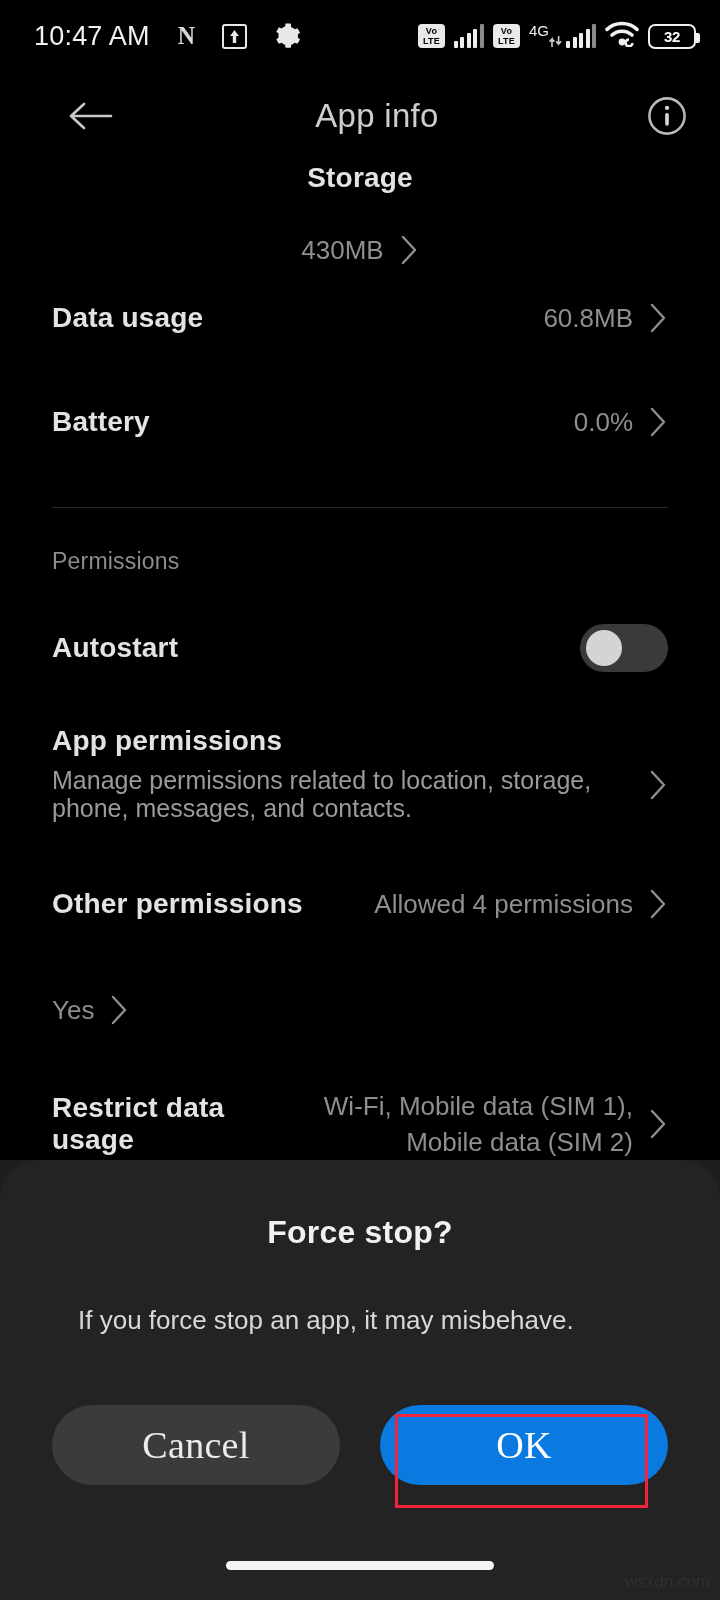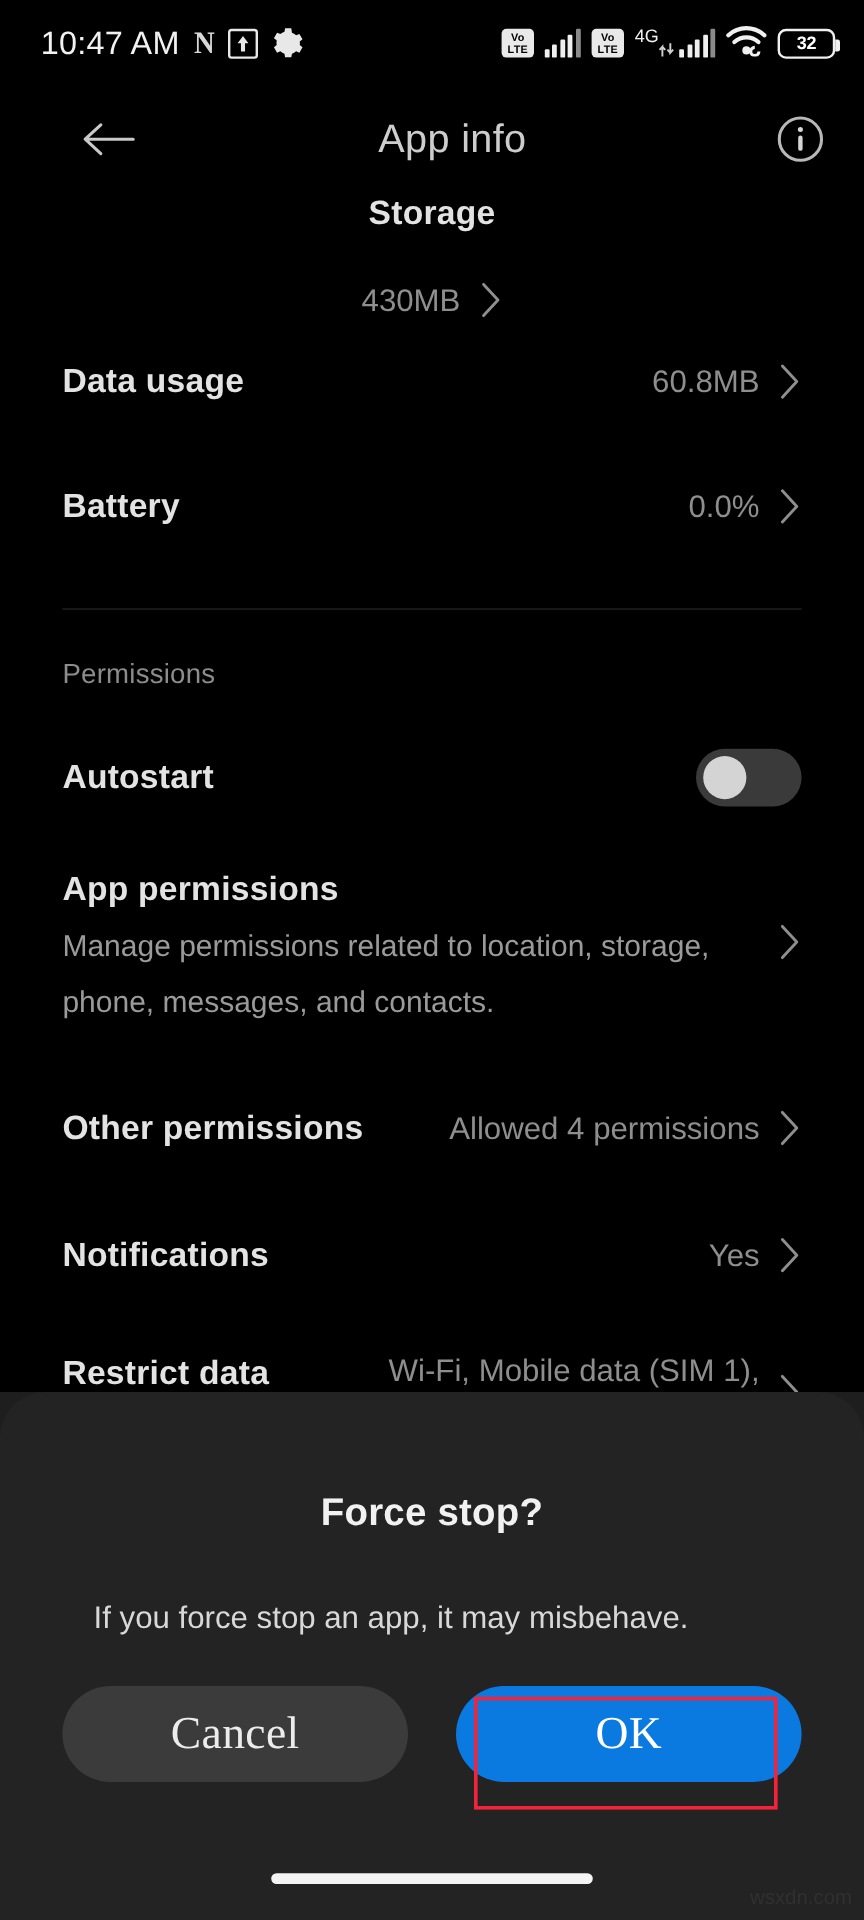--- a/index.html
+++ b/index.html
@@ -10,21 +10,21 @@
     overflow:hidden;
   }
   #screen { position:relative; width:720px; height:1600px; background:#000; }
 
   
   .statusbar {
     position:absolute; top:0; left:0; width:720px; height:72px;
     display:flex; align-items:center; justify-content:space-between;
     padding:0 24px 0 34px;
   }
-  .sb-left { display:flex; align-items:center; gap:11px; }
+  .sb-left { display:flex; align-items:center; gap:27px; }
   .sb-time { color:#f2f2f2; font-size:27px; font-weight:400; letter-spacing:.2px; white-space:nowrap; }
   .sb-right { display:flex; align-items:center; gap:9px; }
 
   .ic-n { font-size:26px; font-weight:700; color:#d8d8d8; line-height:1;
           font-family:"Liberation Serif", serif; transform:scaleX(.92); }
   .ic-upload { width:25px; height:25px; border:2px solid #e8e8e8; border-radius:3px;
           display:flex; align-items:center; justify-content:center; }
   .ic-upload svg { display:block; }
   .ic-gear svg { display:block; }
 
@@ -74,36 +74,36 @@
 
   .r-autostart { height:102px; margin-top:22px; }
   .toggle { width:88px; height:48px; border-radius:24px; background:#3a3a3a;
             display:flex; align-items:center; padding:0 6px; }
   .toggle .knob { width:36px; height:36px; border-radius:50%; background:#d4d4d4; }
 
   .r-appperm { padding:0 52px; display:flex; align-items:flex-start; justify-content:space-between;
                margin-top:26px; }
   .r-appperm .txt { max-width:560px; }
   .r-appperm .t { color:#e3e3e3; font-size:28px; font-weight:700; letter-spacing:.2px; }
-  .r-appperm .s { color:#9a9a9a; font-size:25px; line-height:46px; margin-top:9px; }
+  .r-appperm .s { color:#9a9a9a; font-size:25px; line-height:28px; margin-top:9px; }
   .r-appperm .chev-wrap { padding-top:44px; }
 
   .r-otherperm { height:104px; margin-top:30px; }
   .r-notif     { height:104px; margin-top:2px; }
 
   .r-restrict { padding:0 52px; display:flex; align-items:center; justify-content:space-between;
                 margin-top:14px; height:96px; }
   .r-restrict .val { color:#8e8e8e; font-size:26px; line-height:36px; text-align:right; max-width:330px; }
 
   
   .scrim { position:absolute; left:0; top:1160px; width:720px; height:440px; background:#1e1e1e; }
   .dialog { position:absolute; left:0; top:1160px; width:720px; height:440px;
             background:#232323; border-radius:38px 38px 0 0; }
   .dlg-title { text-align:center; color:#f1f1f1; font-size:32px; font-weight:700;
-               padding-top:82px; letter-spacing:.2px; }
+               padding-top:54px; letter-spacing:.2px; }
   .dlg-body { color:#d8d8d8; font-size:26px; line-height:45px; padding:47px 78px 0 78px; }
 
   .dlg-actions { position:absolute; left:0; top:245px; width:720px;
                  display:flex; justify-content:space-between; padding:0 52px; }
   .btn { height:80px; width:288px; border-radius:40px; display:flex;
          align-items:center; justify-content:center; font-size:38px; letter-spacing:.3px;font-family:Liberation Serif, serif; }
   .btn-cancel { background:#3b3b3b; color:#ececec; }
   .btn-ok { background:#0b7ae0; color:#ffffff; }
 
   .hl-box { position:absolute; left:395px; top:1414px; width:253px; height:94px;
@@ -255,21 +255,20 @@
       <div class="row-title">Other permissions</div>
       <div class="row-right">
         <div class="row-value">Allowed 4 permissions</div>
         <svg class="chev" width="19" height="32" viewBox="0 0 19 32">
             <path d="M3 3 L15 16 L3 29" stroke="#8e8e8e" stroke-width="2.4" fill="none" stroke-linecap="round" stroke-linejoin="round"></path>
           </svg>
       </div>
     </div>
 
     <div class="row r-notif">
-      <div class="row-title">Notifications</div>
       <div class="row-right">
         <div class="row-value">Yes</div>
         <svg class="chev" width="19" height="32" viewBox="0 0 19 32">
             <path d="M3 3 L15 16 L3 29" stroke="#8e8e8e" stroke-width="2.4" fill="none" stroke-linecap="round" stroke-linejoin="round"></path>
           </svg>
       </div>
     </div>
 
     <div class="r-restrict">
       <div class="row-title">Restrict data usage</div>

